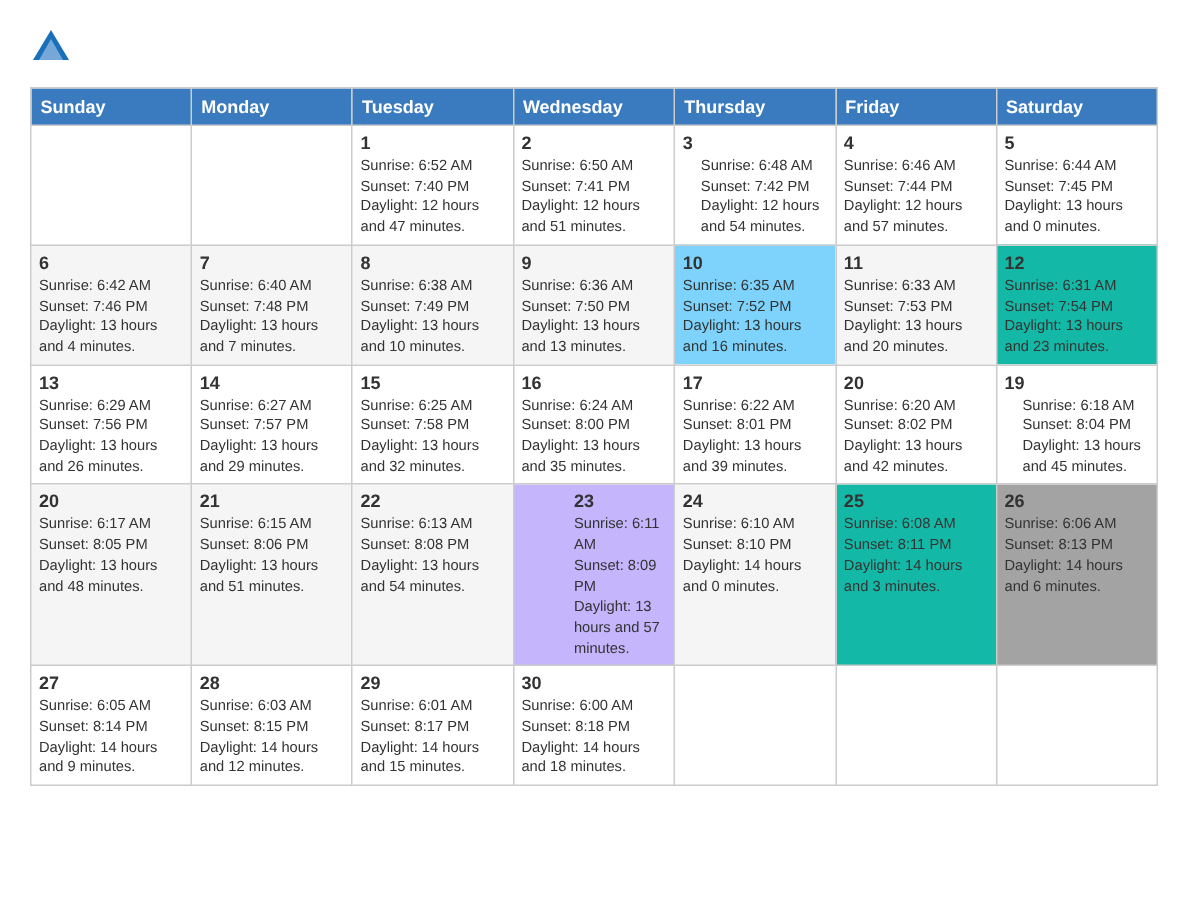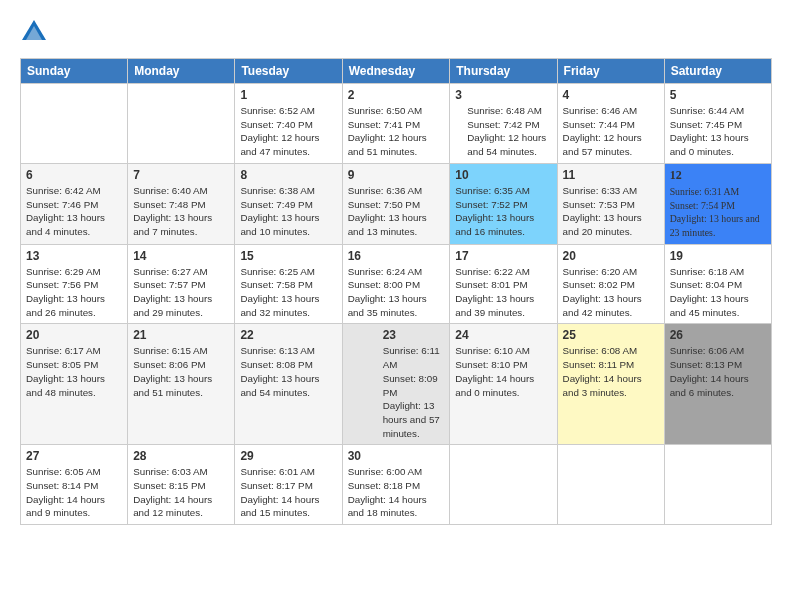--- a/index.html
+++ b/index.html
@@ -186,21 +186,21 @@
             <div class="day-info" style="white-space: pre-line;">Sunrise: 6:35 AM
 Sunset: 7:52 PM
 Daylight: 13 hours and 16 minutes.</div>
           </td>
           <td style="background: rgb(245, 245, 245);">
             <span class="day-num">11</span>
             <div class="day-info" style="white-space: pre-line;">Sunrise: 6:33 AM
 Sunset: 7:53 PM
 Daylight: 13 hours and 20 minutes.</div>
           </td>
-          <td style="background: #3b82f6; font-family: Liberation Serif, serif;">
+          <td style="background: #14b8a6;">
             <span class="day-num">12</span>
             <div class="day-info" style="white-space: pre-line;">Sunrise: 6:31 AM
 Sunset: 7:54 PM
 Daylight: 13 hours and 23 minutes.</div>
           </td>
         </tr>
         <tr>
           <td>
             <span class="day-num">13</span>
             <div class="day-info" style="white-space: pre-line;">Sunrise: 6:29 AM
@@ -232,21 +232,21 @@
 Daylight: 13 hours and 39 minutes.</div>
           </td>
           <td>
             <span class="day-num">20</span>
             <div class="day-info" style="white-space: pre-line;">Sunrise: 6:20 AM
 Sunset: 8:02 PM
 Daylight: 13 hours and 42 minutes.</div>
           </td>
           <td>
             <span class="day-num">19</span>
-            <div class="day-info" style="white-space: pre-line;">Sunrise: 6:18 AM
+            <div class="day-info" style="white-space: pre-line; margin-left: 12px;">Sunrise: 6:18 AM
 Sunset: 8:04 PM
 Daylight: 13 hours and 45 minutes.</div>
           </td>
         </tr>
         <tr>
           <td style="background: rgb(245, 245, 245);">
             <span class="day-num">20</span>
             <div class="day-info" style="white-space: pre-line;">Sunrise: 6:17 AM
 Sunset: 8:05 PM
 Daylight: 13 hours and 48 minutes.</div>
@@ -256,33 +256,33 @@
             <div class="day-info" style="white-space: pre-line;">Sunrise: 6:15 AM
 Sunset: 8:06 PM
 Daylight: 13 hours and 51 minutes.</div>
           </td>
           <td style="background: rgb(245, 245, 245);">
             <span class="day-num">22</span>
             <div class="day-info" style="white-space: pre-line;">Sunrise: 6:13 AM
 Sunset: 8:08 PM
 Daylight: 13 hours and 54 minutes.</div>
           </td>
-          <td style="background: #e5e5e5; padding-left: 40px;">
+          <td style="background: #c4b5fd; padding-left: 40px;">
             <span class="day-num">23</span>
             <div class="day-info" style="white-space: pre-line;">Sunrise: 6:11 AM
 Sunset: 8:09 PM
 Daylight: 13 hours and 57 minutes.</div>
           </td>
           <td style="background: rgb(245, 245, 245);">
             <span class="day-num">24</span>
             <div class="day-info" style="white-space: pre-line;">Sunrise: 6:10 AM
 Sunset: 8:10 PM
 Daylight: 14 hours and 0 minutes.</div>
           </td>
-          <td style="background: #fef9c3;">
+          <td style="background: #14b8a6;">
             <span class="day-num">25</span>
             <div class="day-info" style="white-space: pre-line;">Sunrise: 6:08 AM
 Sunset: 8:11 PM
 Daylight: 14 hours and 3 minutes.</div>
           </td>
           <td style="background: #a3a3a3;">
             <span class="day-num">26</span>
             <div class="day-info" style="white-space: pre-line;">Sunrise: 6:06 AM
 Sunset: 8:13 PM
 Daylight: 14 hours and 6 minutes.</div>

